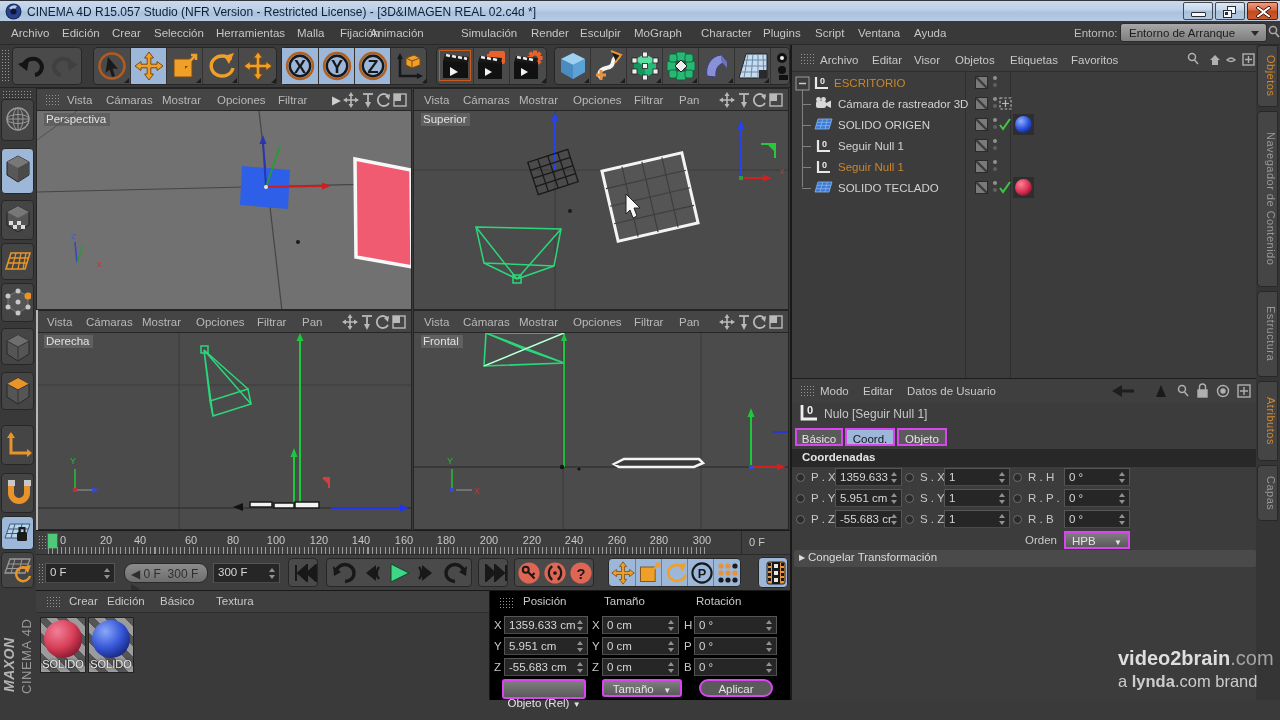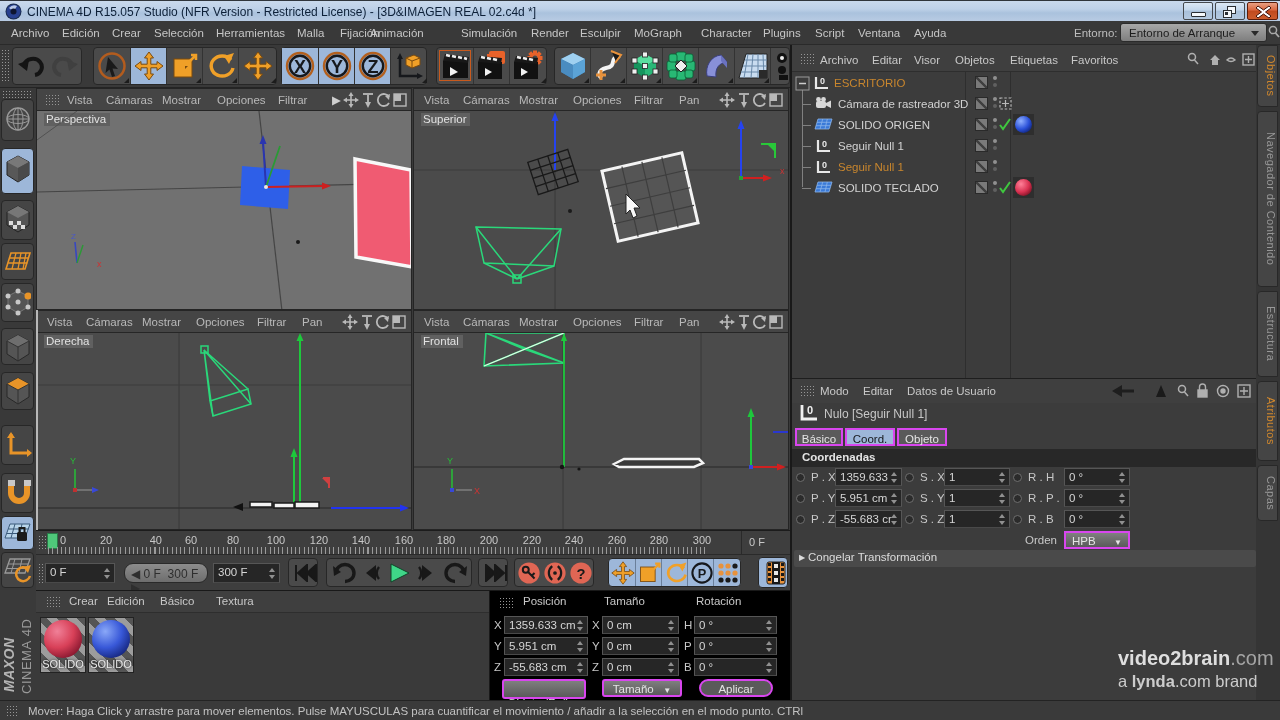--- a/index.html
+++ b/index.html
@@ -605,21 +605,21 @@
     <line x1="42" y1="157" x2="58" y2="157" stroke="#8a8a8a" stroke-width="1.2"></line>
     <text x="60" y="161" font-size="9" fill="#cc3333">X</text>
   </svg>
 </div>
 
 <div class="abs" style="left:36px;top:530px;width:754px;height:24px;background:#3e3e3e;border-top:1px solid #1c1c1c">
   <div class="abs dither" style="left:2px;top:4px;width:8px;height:16px"></div>
   <div class="abs" style="left:11px;top:2px;width:11px;height:16px;background:#4fc87a;border:1px solid #2a7a48"></div>
   <span class="tick" style="left:13px;top:3px;width:28px;text-align:center">0</span>
       <span class="tick" style="left:56px;top:3px;width:28px;text-align:center">20</span>
-      <span class="tick" style="left:98px;top:3px;width:28px;text-align:right">40</span>
+      <span class="tick" style="left:98px;top:3px;width:28px;text-align:left">40</span>
       <span class="tick" style="left:141px;top:3px;width:28px;text-align:center">60</span>
       <span class="tick" style="left:183px;top:3px;width:28px;text-align:center">80</span>
       <span class="tick" style="left:226px;top:3px;width:28px;text-align:center">100</span>
       <span class="tick" style="left:269px;top:3px;width:28px;text-align:center">120</span>
       <span class="tick" style="left:311px;top:3px;width:28px;text-align:center">140</span>
       <span class="tick" style="left:354px;top:3px;width:28px;text-align:center">160</span>
       <span class="tick" style="left:396px;top:3px;width:28px;text-align:center">180</span>
       <span class="tick" style="left:439px;top:3px;width:28px;text-align:center">200</span>
       <span class="tick" style="left:482px;top:3px;width:28px;text-align:center">220</span>
       <span class="tick" style="left:524px;top:3px;width:28px;text-align:center">240</span>
@@ -786,24 +786,20 @@
   <div class="gbtn" style="left:12px;top:88px;width:84px;height:18px;border-radius:3px;padding-top:16px">Objeto (Rel) <span style="font-size:8px">▼</span></div>
   <div class="gbtn" style="left:112px;top:88px;width:80px;height:18px;border-radius:3px;padding-top:2px">Tamaño &nbsp;&nbsp;<span style="font-size:8px">▼</span></div>
   <div class="gbtn" style="left:209px;top:88px;width:74px;height:18px;border-radius:9px;padding-top:2px;background:#5a5a5a">Aplicar</div>
 </div>
 
 <div class="abs" style="left:0;top:590px;width:36px;height:110px;background:#3a3a3a">
   <div class="abs" style="left:1px;top:42px;width:17px;height:60px;writing-mode:vertical-rl;transform:rotate(180deg);color:#b4b4b4;font-size:14px;font-weight:bold;font-style:italic;letter-spacing:0.5px">MAXON</div>
   <div class="abs" style="left:19px;top:20px;width:17px;height:84px;writing-mode:vertical-rl;transform:rotate(180deg);color:#9a9a9a;font-size:13px;letter-spacing:0.5px">CINEMA&nbsp;4D</div>
 </div>
 
-<div id="statusbar" class="abs">
-  <div class="abs dither" style="left:6px;top:4px;width:12px;height:12px"></div>
-  <span class="abs" style="left:28px;top:4px">Mover: Haga Click y arrastre para mover elementos. Pulse MAYUSCULAS para cuantificar el movimiento / añadir a la selección en el modo punto. CTRl</span>
-</div>
 
 <div id="rightcol" class="abs">
 
   <div class="pmenu" style="top:0;height:27px;border-bottom:1px solid #2e2e2e">
     <div class="abs dither" style="left:8px;top:8px;width:14px;height:12px"></div>
     <span class="abs" style="left:28px;top:9px">Archivo</span>
     <span class="abs" style="left:80px;top:9px">Editar</span>
     <span class="abs" style="left:122px;top:9px">Visor</span>
     <span class="abs" style="left:163px;top:9px">Objetos</span>
     <span class="abs" style="left:218px;top:9px">Etiquetas</span>

